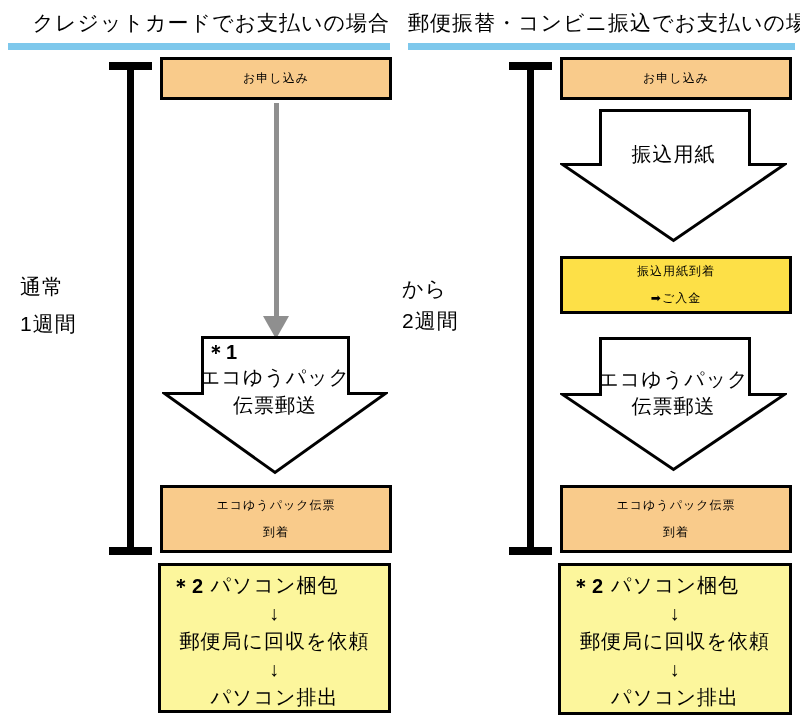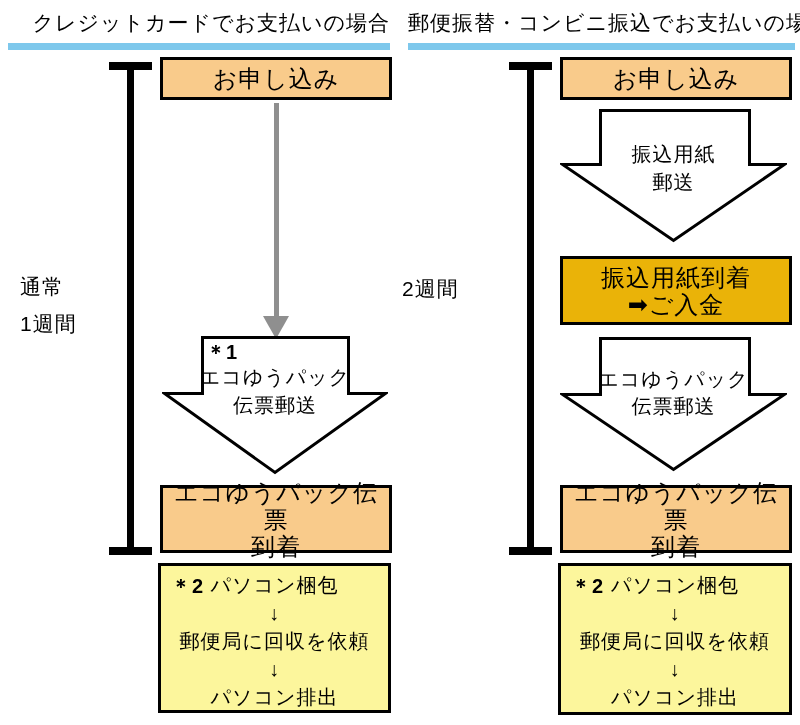--- a/index.html
+++ b/index.html
@@ -4,21 +4,21 @@
 <style>
   html,body{margin:0;padding:0;background:#fff;}
   body{font-family:"Liberation Sans","DejaVu Sans",sans-serif;color:#000;}
   #canvas{position:relative;width:800px;height:725px;background:#fff;overflow:hidden;}
   .abs{position:absolute;}
   .hdr{font-size:21px;letter-spacing:1px;text-align:right;white-space:nowrap;}
   .underline{height:7px;}
   .bracket{background:#000;}
   .duration{font-size:21px;text-align:left;letter-spacing:1px;margin-top:24px;}
   .stepbox{box-sizing:border-box;border:3px solid #000;display:flex;flex-direction:column;
-           align-items:center;justify-content:center;font-size:24px;line-height:27px;
+           align-items:center;justify-content:center;font-size:12px;line-height:27px;
            text-align:center;letter-spacing:1px;}
   .notebox{box-sizing:border-box;border:3px solid #000;font-size:20px;line-height:28px;
            text-align:center;letter-spacing:1px;padding-top:5px;}
   .notemark{position:absolute;font-weight:bold;font-size:20px;}
   .blockarrow{position:absolute;}
   .blockarrow svg{display:block;}
   .arrowtext{position:absolute;left:0;width:100%;text-align:center;font-size:20px;
              line-height:24px;letter-spacing:1px;white-space:nowrap;}
   .arrownote{position:absolute;font-weight:bold;font-size:20px;line-height:24px;}
   .shaft{width:5px;}
@@ -72,36 +72,36 @@
   </div>
 
   <div class="abs hdr" style="left:408px;top:9px;width:387px;">郵便振替・コンビニ振込でお支払いの場合</div>
   <div class="abs underline" style="left:408px;top:43px;width:387px;background:#7EC8EC;"></div>
 
   <div class="abs bracket" style="left:527px;top:62px;width:7px;height:493px;"></div>
   <div class="abs bracket" style="left:509px;top:62px;width:43px;height:8px;"></div>
   <div class="abs bracket" style="left:509px;top:547px;width:43px;height:8px;"></div>
 
   <div class="abs duration" style="left:402px;top:249px;width:120px;line-height:32px;">
+    <div>から</div>
     <div>2週間</div>
   </div>
 
   <div class="abs stepbox" style="left:560px;top:57px;width:232px;height:43px;background:#F9CB8B;">
     <div>お申し込み</div>
   </div>
 
   <div class="blockarrow" style="left:560px;top:109px;width:227px;height:134px;">
     <svg width="227" height="134" viewBox="0 0 227 134">
       <polygon points="40.5,1.5 189.5,1.5 189.5,55.5 224.5,55.5 113.5,131.5 2.5,55.5 40.5,55.5" fill="#ffffff" stroke="#000000" stroke-width="3" stroke-linejoin="miter"></polygon>
     </svg>
     <div class="arrowtext" style="top:33px;">振込用紙</div>
-    <div class="arrowtext" style="top:61px;">郵送</div>
   </div>
 
-  <div class="abs stepbox" style="left:560px;top:256px;width:232px;height:69px;background:#eab308;">
+  <div class="abs stepbox" style="left:560px;top:256px;width:232px;height:58px;background:#fde047;">
     <div>振込用紙到着</div>
     <div>➡ご入金</div>
   </div>
 
   <div class="blockarrow" style="left:560px;top:337px;width:227px;height:135px;">
     <svg width="227" height="135" viewBox="0 0 227 135">
       <polygon points="40.5,1.5 189.5,1.5 189.5,57.5 224.5,57.5 113.5,132.5 2.5,57.5 40.5,57.5" fill="#ffffff" stroke="#000000" stroke-width="3" stroke-linejoin="miter"></polygon>
     </svg>
     <div class="arrowtext" style="top:30px;">エコゆうパック</div>
     <div class="arrowtext" style="top:57px;">伝票郵送</div>

